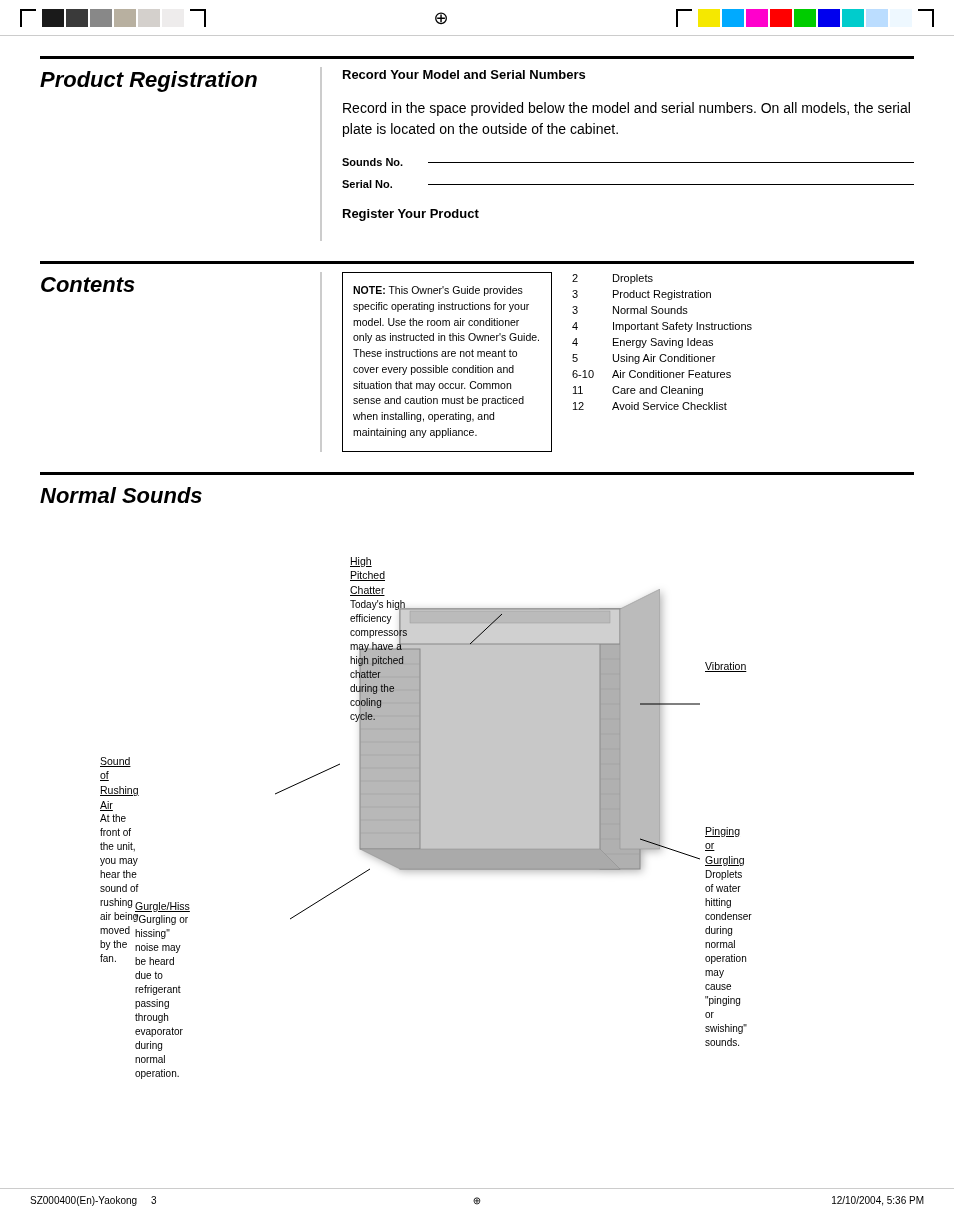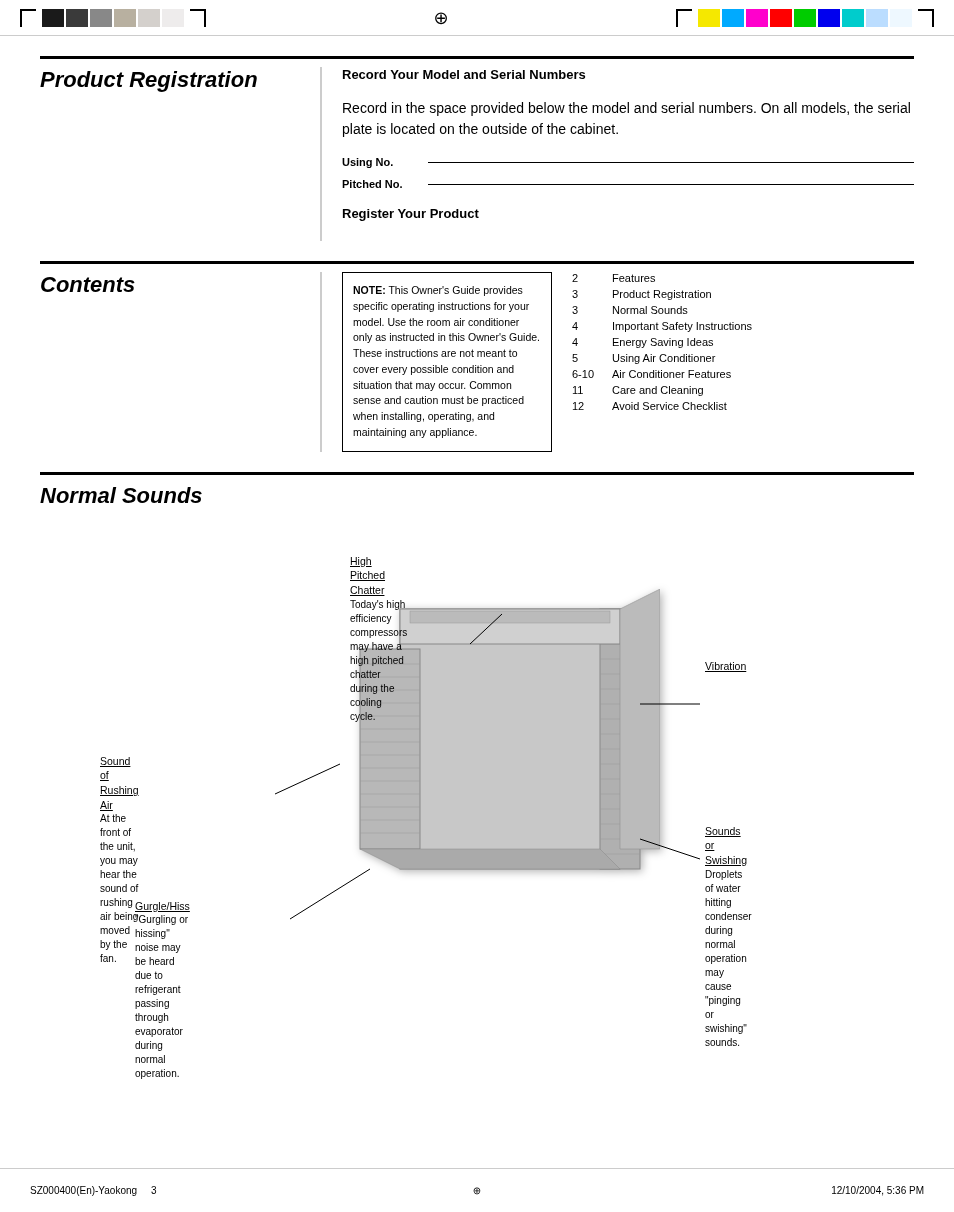--- a/index.html
+++ b/index.html
@@ -175,21 +175,21 @@
     }
 
     
     .page-footer {
       position: absolute;
       bottom: 0;
       left: 0;
       right: 0;
       display: flex;
       align-items: center;
-      padding: 16px 30px;
+      padding: 6px 30px;
       border-top: 1px solid #ccc;
       font-size: 10px;
     }
     .footer-left { flex: 1; }
     .footer-center { flex: 1; text-align: center; }
     .footer-right { flex: 1; text-align: right; }
 
     
     .ac-svg {
       filter: drop-shadow(2px 2px 4px rgba(0,0,0,0.3));
@@ -232,25 +232,25 @@
 
   <div class="section">
     <div class="section-header">
       <div class="section-title">Product Registration</div>
       <div class="section-divider-vertical"></div>
       <div class="reg-content">
         <div class="reg-subtitle">Record Your Model and Serial Numbers</div>
         <div class="reg-text">Record in the space provided below the model and serial numbers. On all models, the serial plate is located on the outside of the cabinet.</div>
 
         <div class="field-row">
-          <div class="field-label">Using No.</div>
+          <div class="field-label">Sounds No.</div>
           <div class="field-line"></div>
         </div>
         <div class="field-row">
-          <div class="field-label">Pitched No.</div>
+          <div class="field-label">Serial No.</div>
           <div class="field-line"></div>
         </div>
 
         <div class="register-section">
           <div class="register-subtitle">Register Your Product</div>
         </div>
       </div>
     </div>
   </div>
 
@@ -259,21 +259,21 @@
       <div class="section-title">Contents</div>
       <div class="section-divider-vertical"></div>
       <div class="contents-wrapper">
         <div class="contents-note">
           <strong>NOTE:</strong><span> This Owner's Guide provides specific operating instructions for your model. Use the room air conditioner only as instructed in this Owner's Guide. These instructions are not meant to cover every possible condition and situation that may occur. Common sense and caution must be practiced when installing, operating, and maintaining any appliance.</span>
         </div>
         <div class="toc-table">
 
         <div class="toc-row">
               <div class="toc-num">2</div>
-              <div class="toc-label">Features</div>
+              <div class="toc-label">Droplets</div>
             </div>
             <div class="toc-row">
               <div class="toc-num">3</div>
               <div class="toc-label">Product Registration</div>
             </div>
             <div class="toc-row">
               <div class="toc-num">3</div>
               <div class="toc-label">Normal Sounds</div>
             </div>
             <div class="toc-row">
@@ -388,21 +388,21 @@
 
       <div style="position:absolute; top:225px; left:60px; max-width:175px;">
         <div class="sound-label">
           <div class="label-title">Sound of Rushing Air</div>
           <div>At the front of the unit, you may hear the sound of rushing air being moved by the fan.</div>
         </div>
       </div>
 
       <div style="position:absolute; top:295px; left:665px; max-width:165px;">
         <div class="sound-label">
-          <div class="label-title">Sounds or Swishing</div>
+          <div class="label-title">Pinging or Gurgling</div>
           <div>Droplets of water hitting condenser during normal operation may cause "pinging or swishing" sounds.</div>
         </div>
       </div>
 
       <div style="position:absolute; top:370px; left:95px; max-width:220px;">
         <div class="sound-label">
           <div class="label-title">Gurgle/Hiss</div>
           <div>"Gurgling or hissing" noise may be heard due to refrigerant passing through evaporator during normal operation.</div>
         </div>
       </div>

